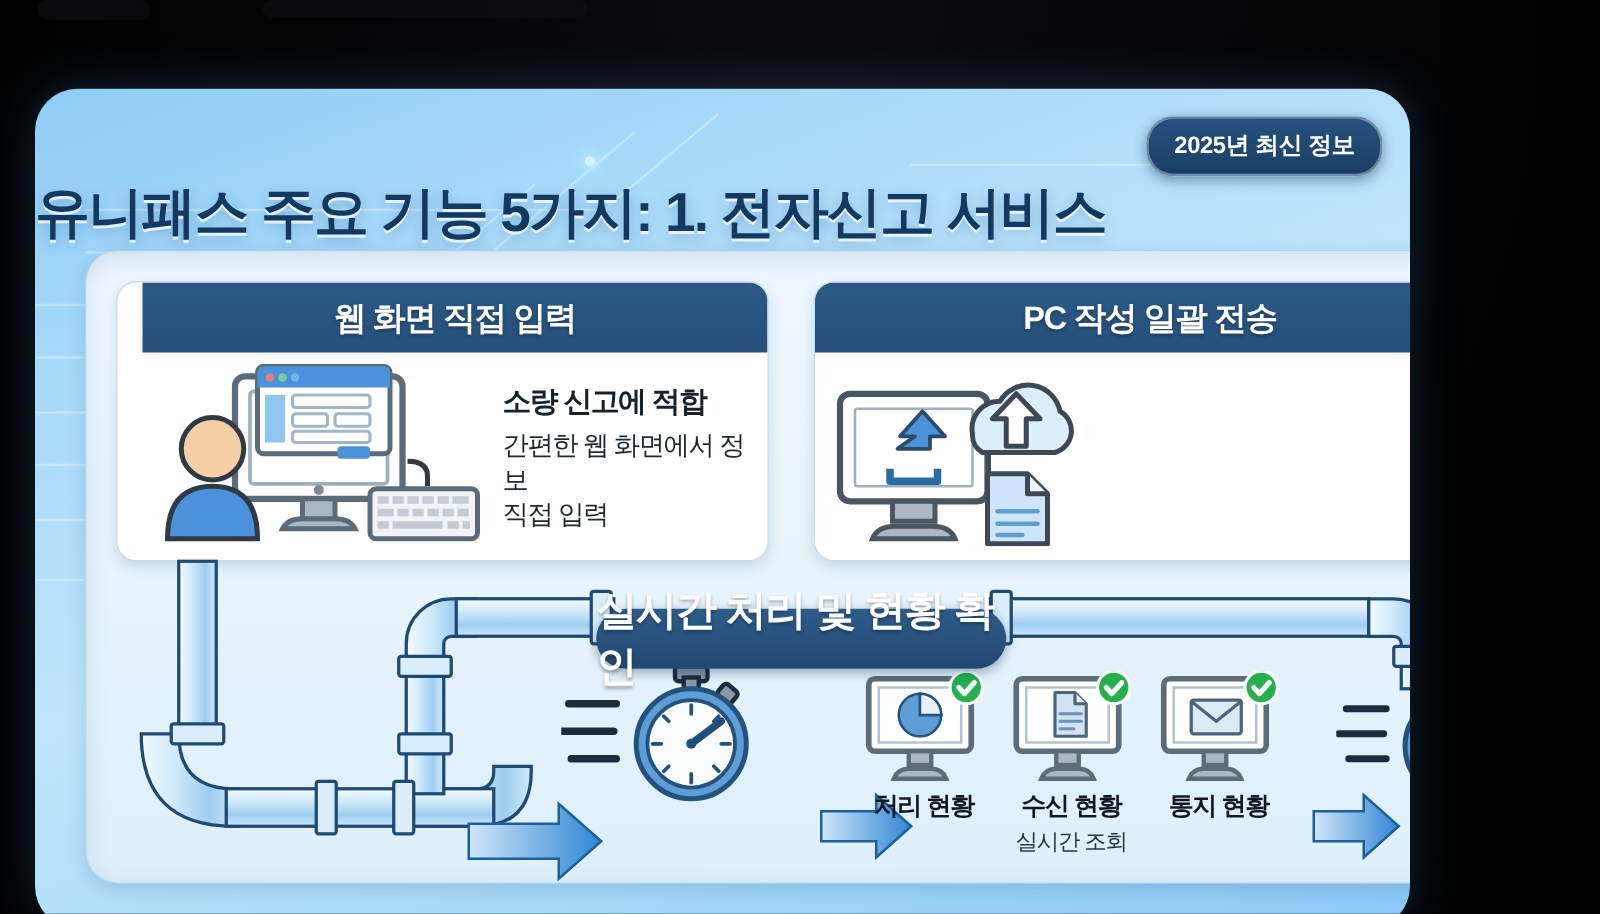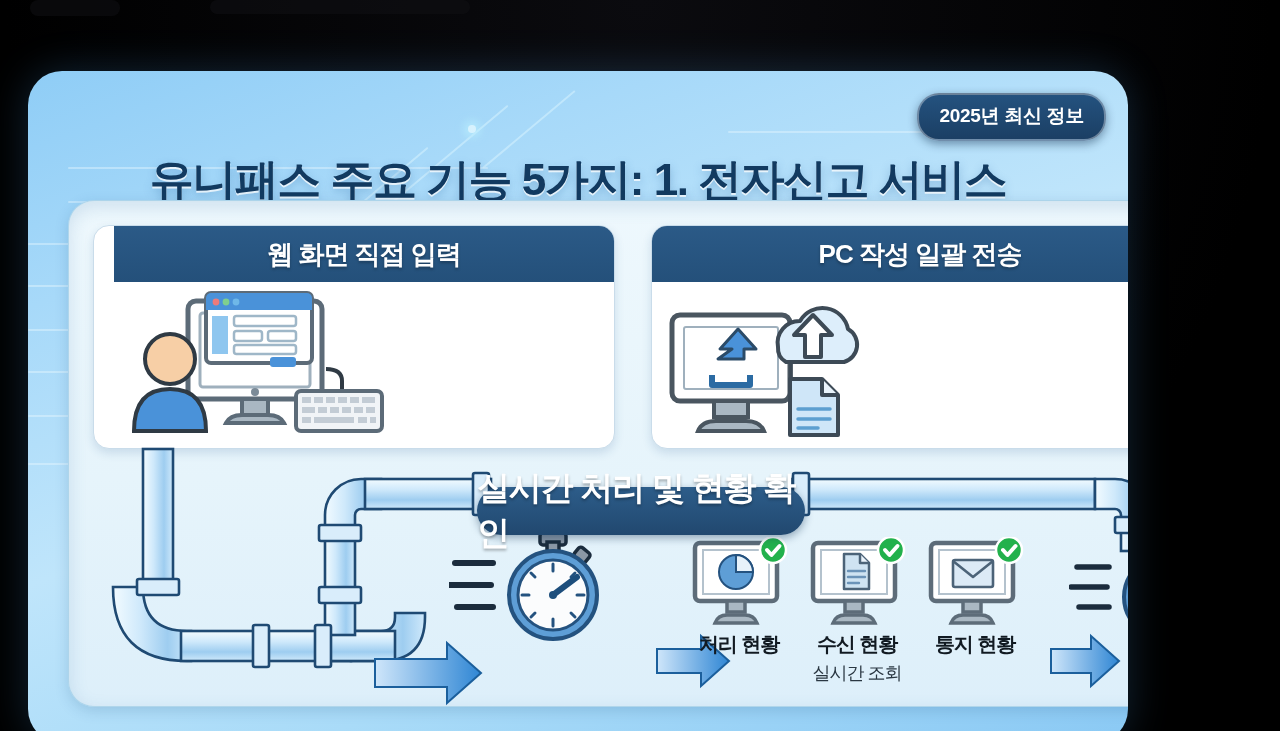--- a/index.html
+++ b/index.html
@@ -48,22 +48,22 @@
     background: linear-gradient(180deg,#24527f 0%, #1b3f64 100%);
     color:#ffffff; border-radius: 22px;
     font-size: 19px; font-weight: 700; letter-spacing:-.3px;
     border: 2px solid rgba(255,255,255,.35);
     box-shadow: 0 3px 10px rgba(10,40,70,.45);
     white-space: nowrap;
   }
 
   
   #title {
-    position:absolute; left:0; right:0; top: 80px;
-    text-align:center;
+    position:absolute; left:0; right:0; top: 70px;
+    text-align:left;
     font-size: 44px; font-weight: 800; letter-spacing:-1.5px;
     color:#123a60;
     text-shadow: 0 2px 0 rgba(255,255,255,.75), 0 4px 10px rgba(40,100,160,.35);
     white-space:nowrap;
   }
 
   
   #panel {
     position:absolute; left: 40px; top: 129px;
     width: 1144px; height: 507px;
@@ -227,20 +227,25 @@
                 <rect x="224" y="116" width="9" height="6"></rect>
                   <rect x="236" y="116" width="9" height="6"></rect>
                 <rect x="172" y="126" width="9" height="6"></rect>
                   <rect x="184" y="126" width="40" height="6"></rect>
                 <rect x="228" y="126" width="9" height="6"></rect>
                   <rect x="240" y="126" width="6" height="6"></rect>
               </g>
             </svg>
           </div>
           <div class="card-text">
+            <div class="card-h">소량 신고에 적합</div>
+            <div class="card-p">
+              <div>간편한 웹 화면에서 정보</div>
+              <div>직접 입력</div>
+            </div>
           </div>
         </div>
       </div>
 
       <div class="card" id="card-right">
         <div class="card-head">PC 작성 일괄 전송</div>
         <div class="card-body">
           <div class="card-art">
             <svg width="196" height="142" viewBox="0 0 196 142">
 

